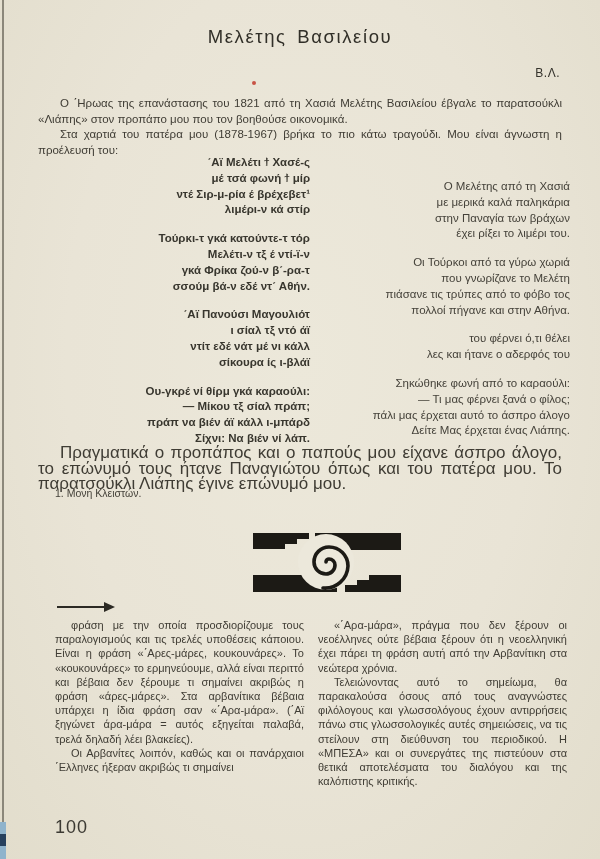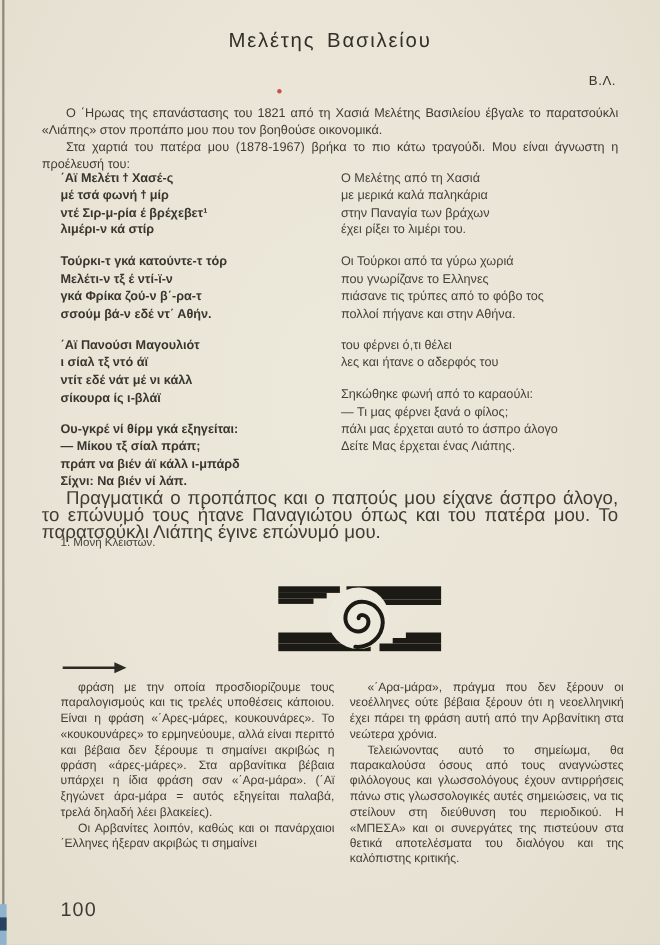--- a/index.html
+++ b/index.html
@@ -37,22 +37,22 @@
   }
   .para{text-indent:22px;margin:0;}
   .para.noindent{text-indent:0;}
 
   .poem{
     position:absolute;top:155px;left:55px;right:30px;
     display:flex;
   }
   .poem-col{font-size:11.5px;line-height:15.8px;}
   .poem-col.arv{width:255px;font-weight:bold;color:#38362e;}
-  .poem-col.gr{flex:1;color:#45423a;}
-  .stanza{margin-bottom:13px;}
+  .poem-col.gr{flex:1;color:#45423a;margin-top:24px;}
+  .stanza{margin-bottom:13px;text-align:right;}
   .poem-line{white-space:nowrap;}
 
   .closing{
     position:absolute;top:445px;left:38px;right:38px;
     font-size:17px;line-height:15.6px;text-align:justify;
   }
   .footnote{
     position:absolute;top:487px;left:55px;
     font-size:10.5px;color:#45423a;
   }
@@ -114,36 +114,36 @@
         <div class="poem-line">γκά Φρίκα ζού-ν β΄-ρα-τ</div>
         <div class="poem-line">σσούμ βά-ν εδέ ντ΄ Αθήν.</div>
       </div>
       <div class="stanza">
         <div class="poem-line">΄Αϊ Πανούσι Μαγουλιότ</div>
         <div class="poem-line">ι σίαλ τξ ντό άϊ</div>
         <div class="poem-line">ντίτ εδέ νάτ μέ νι κάλλ</div>
         <div class="poem-line">σίκουρα ίς ι-βλάϊ</div>
       </div>
       <div class="stanza">
-        <div class="poem-line">Ου-γκρέ νί θίρμ γκά εξηγείται:</div>
+        <div class="poem-line">Ου-γκρέ νί θίρμ γκά καραούλι:</div>
         <div class="poem-line">— Μίκου τξ σίαλ πράπ;</div>
         <div class="poem-line">πράπ να βιέν άϊ κάλλ ι-μπάρδ</div>
         <div class="poem-line">Σίχνι: Να βιέν νί λάπ.</div>
       </div>
     </div>
     <div class="poem-col gr">
       <div class="stanza">
         <div class="poem-line">Ο Μελέτης από τη Χασιά</div>
         <div class="poem-line">με μερικά καλά παληκάρια</div>
         <div class="poem-line">στην Παναγία των βράχων</div>
         <div class="poem-line">έχει ρίξει το λιμέρι του.</div>
       </div>
       <div class="stanza">
         <div class="poem-line">Οι Τούρκοι από τα γύρω χωριά</div>
-        <div class="poem-line">που γνωρίζανε το Ελληνες</div>
+        <div class="poem-line">που γνωρίζανε το Μελέτη</div>
         <div class="poem-line">πιάσανε τις τρύπες από το φόβο τος</div>
         <div class="poem-line">πολλοί πήγανε και στην Αθήνα.</div>
       </div>
       <div class="stanza">
         <div class="poem-line">του φέρνει ό,τι θέλει</div>
         <div class="poem-line">λες και ήτανε ο αδερφός του</div>
       </div>
       <div class="stanza">
         <div class="poem-line">Σηκώθηκε φωνή από το καραούλι:</div>
         <div class="poem-line">— Τι μας φέρνει ξανά ο φίλος;</div>

